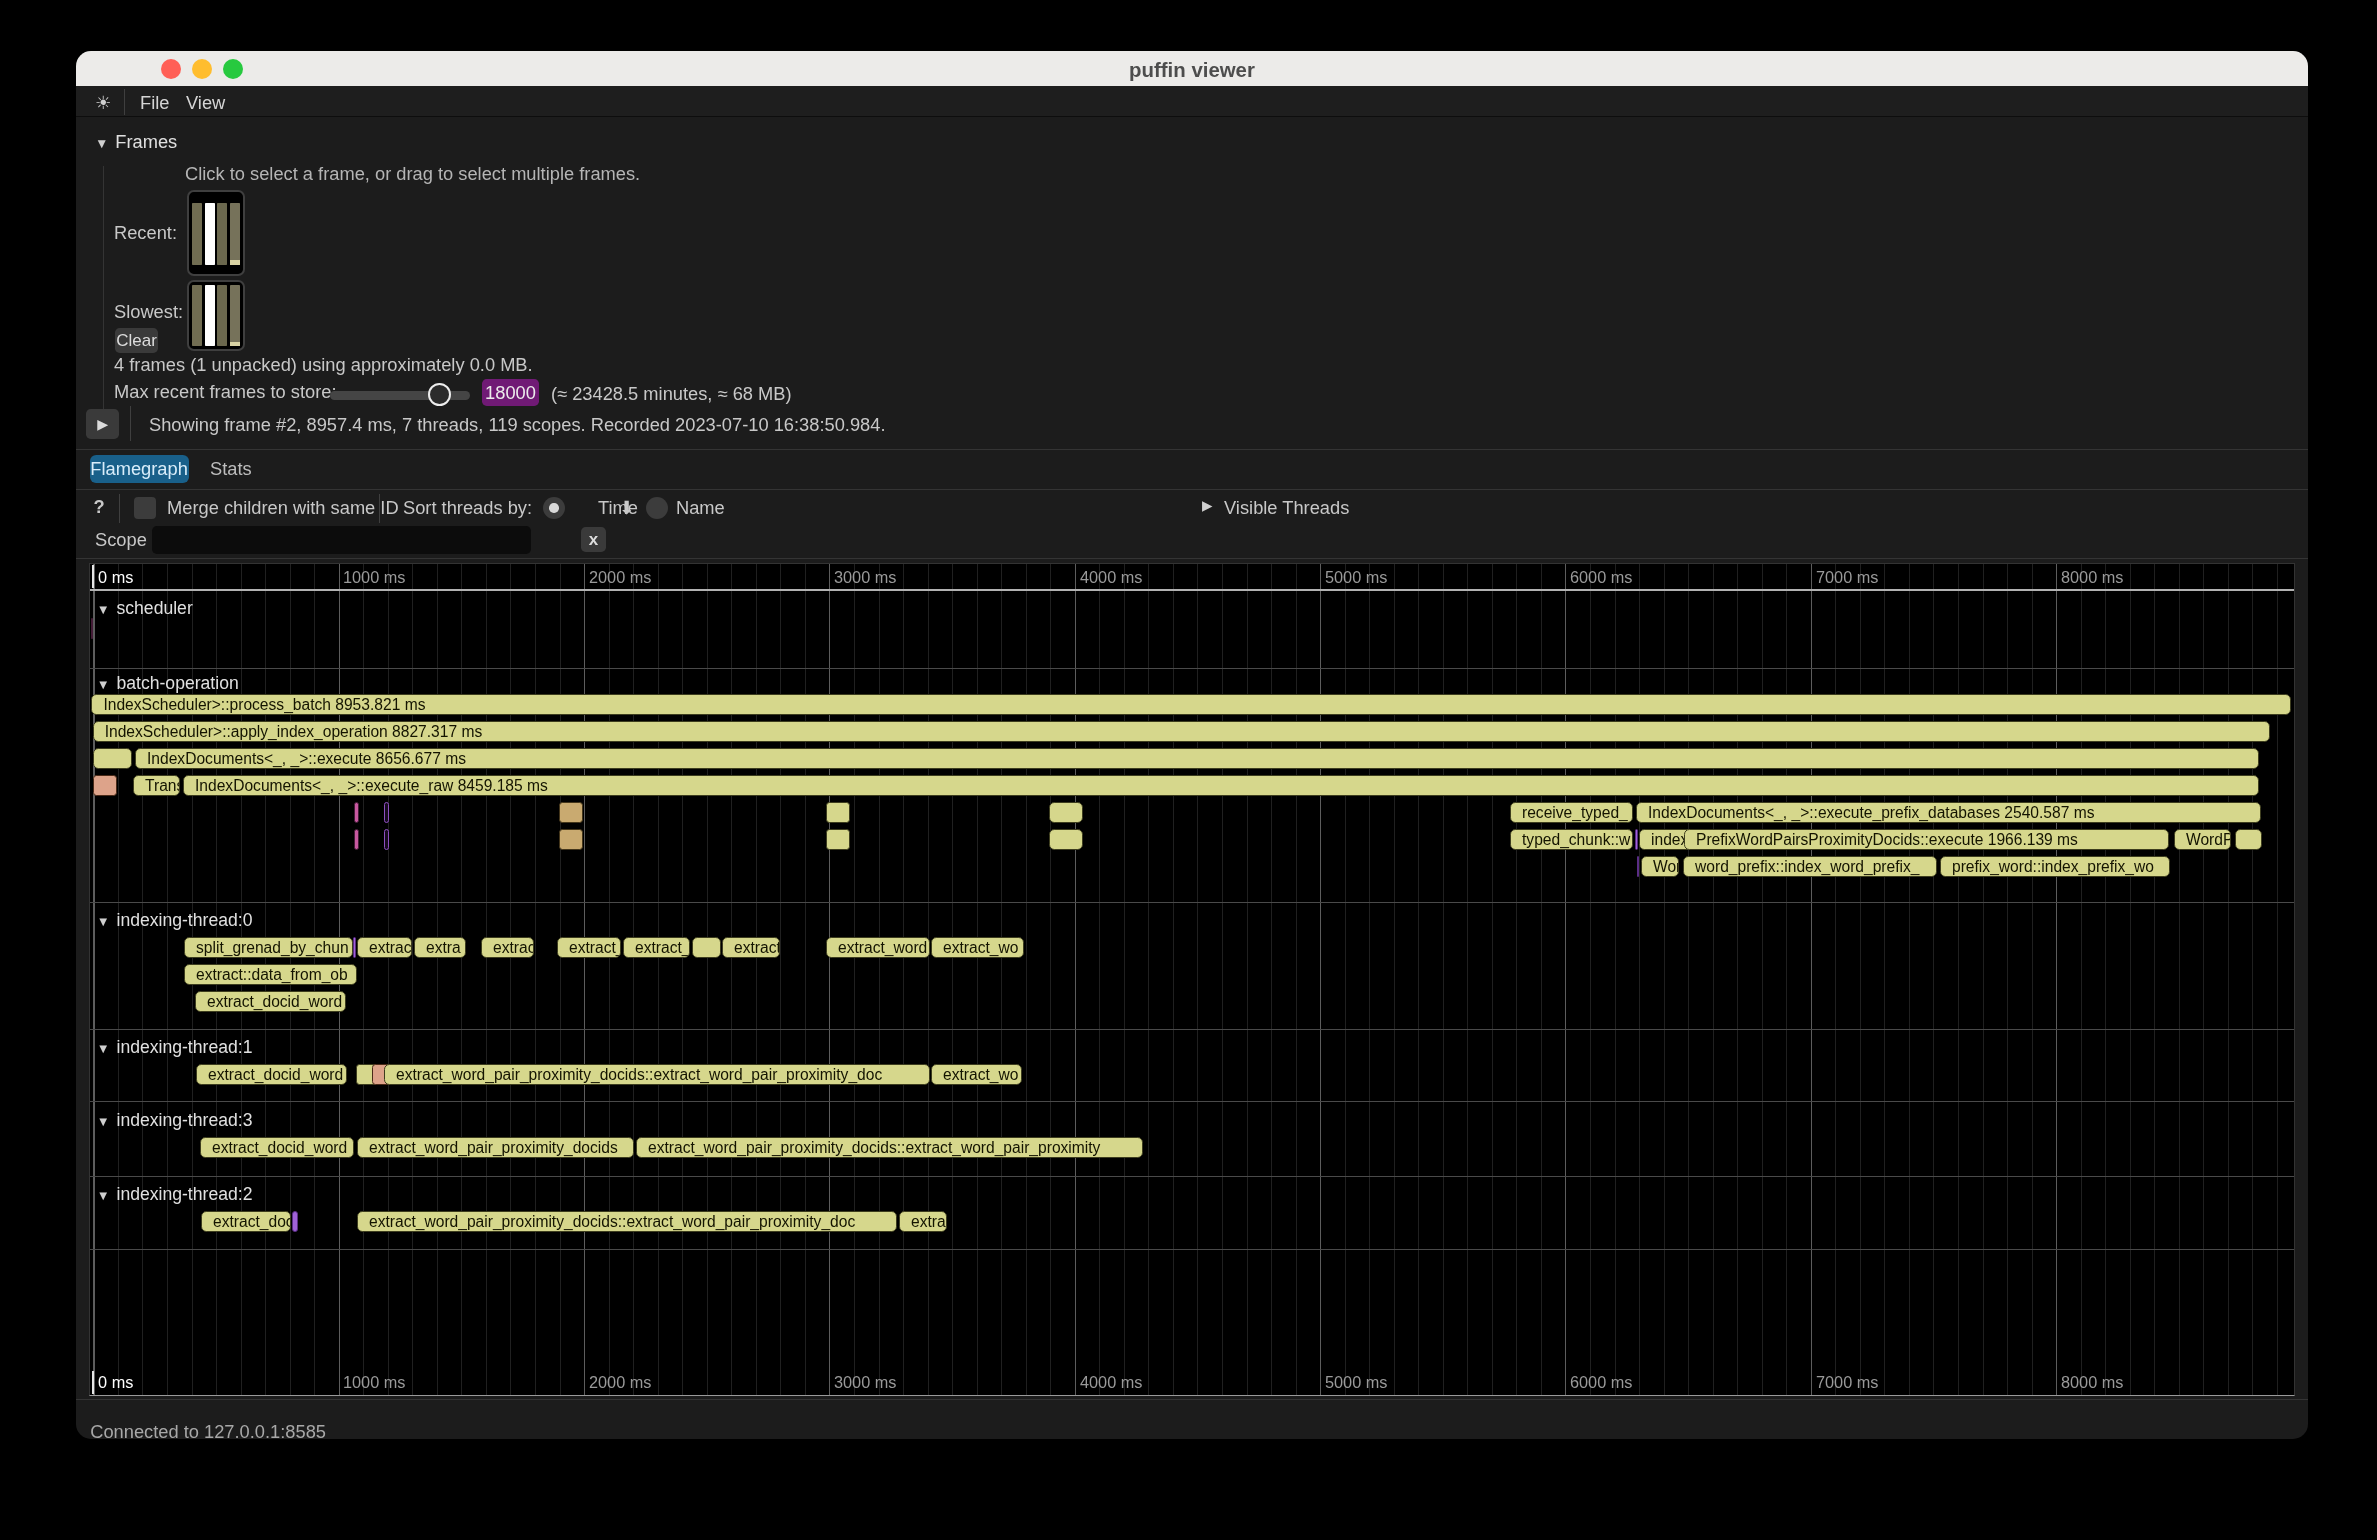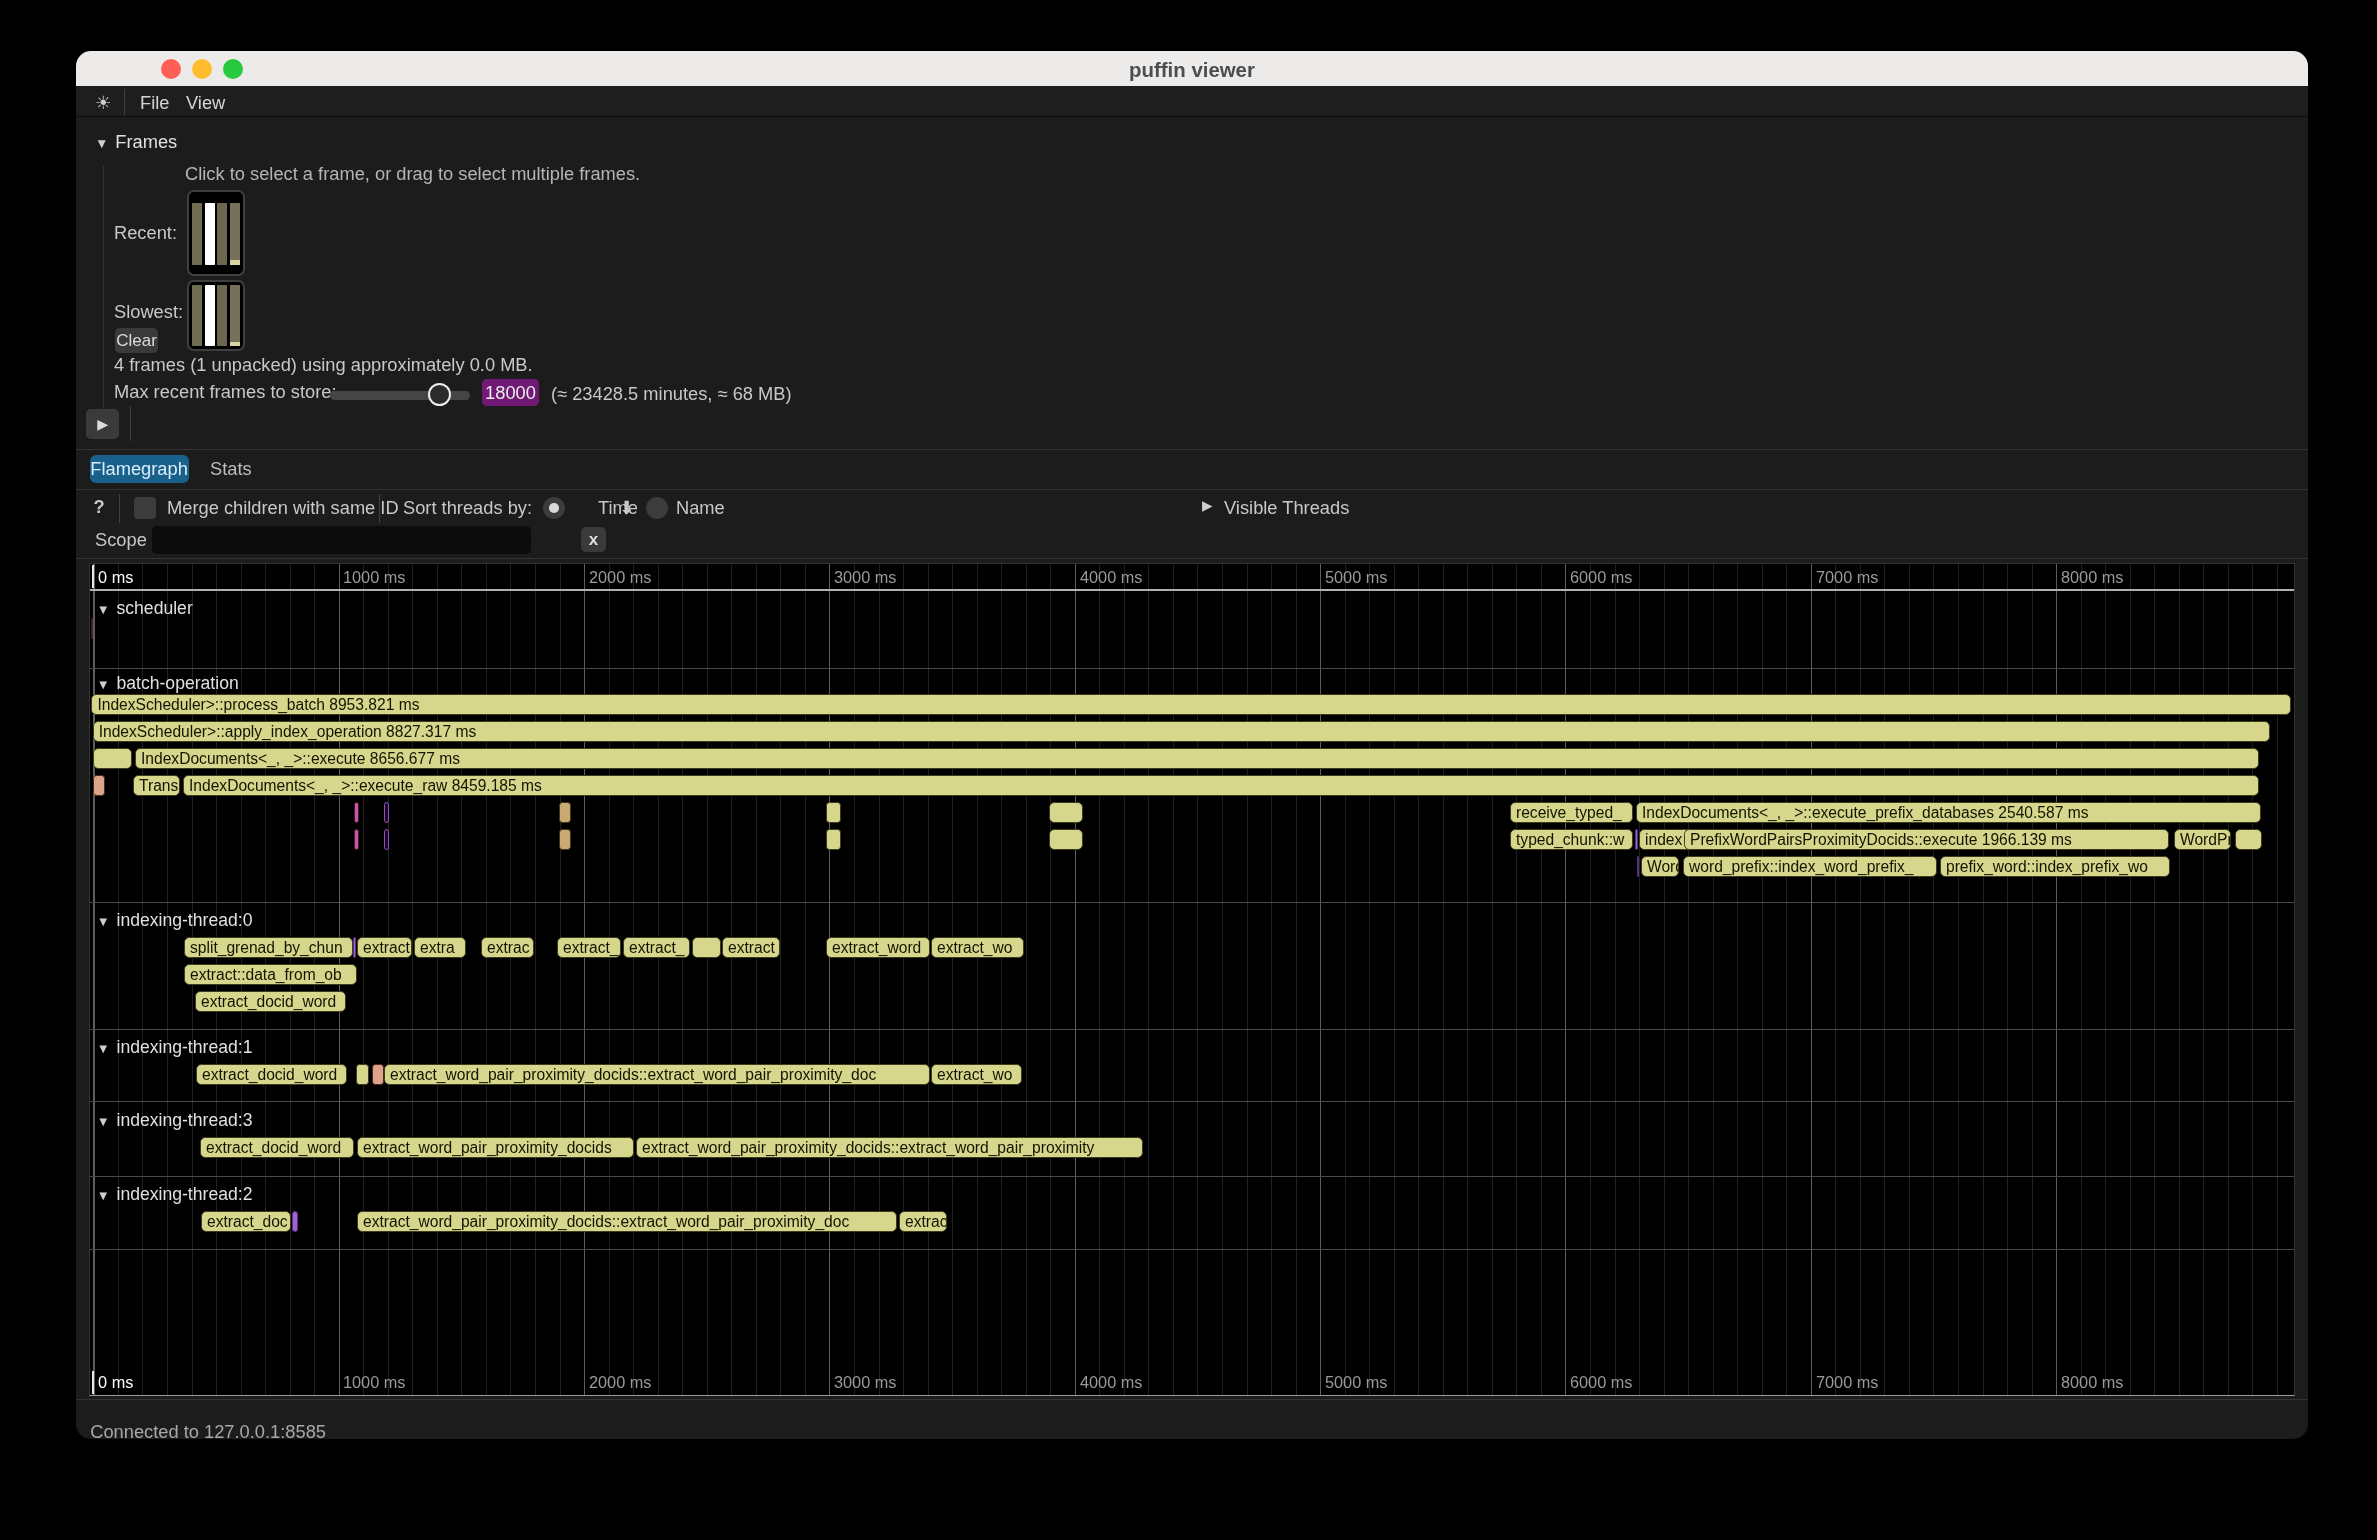--- a/index.html
+++ b/index.html
@@ -54,21 +54,21 @@
   .grid { position:absolute; top:0; height:100%; width:1.4px; background:#202020; }
   .grid.major { background:#5d5d5d; }
   .axis-label { position:absolute; font-size:16.3px; color:#9a9a9a; white-space:nowrap; }
   .axis-label.zero { color:#ffffff; }
   .axis-sep { position:absolute; left:0; width:100%; height:2px; background:#b2b2b2; }
   .edge-tick { position:absolute; width:2px; background:#e6e6e6; }
   .section-sep { position:absolute; left:0; width:100%; height:1.4px; background:#4a4a4a; }
   .section-label { position:absolute; font-size:17.6px; color:#e0e0e0; white-space:nowrap; }
   .section-label .tri { font-size:13px; }
   .bar { position:absolute; height:21px; border-radius:5.4px; overflow:hidden; white-space:nowrap;
-         font-size:15.6px; color:#141400; display:flex; align-items:center; padding:0 5px; }
+         font-size:15.6px; color:#141400; display:flex; align-items:center; padding:0 11px; }
   .bar-khaki  { background:#d6d78c; border:1.4px solid #3d3d1e; }
   .bar-salmon { background:#dda38a; border:1.4px solid #4a2a18; }
   .bar-tan    { background:#c9aa70; border:1.4px solid #43351a; }
   .bar-magenta{ background:#c7589f; border:1.4px solid #431b36; padding:0; }
   .bar-purple { background:#a062d8; border:0.7px solid #5a2d85; padding:0; }
   .bar-purpleo{ background:#170a1f; border:1.4px solid #8d4fc0; padding:0; }
 
   .statusbar-text { position:absolute; font-size:18.3px; color:#a8a8a8;margin-top:13px; }
 </style>
 </head>
@@ -114,20 +114,21 @@
   <div class="txt" style="left:38px; top:303px;">4 frames (1 unpacked) using approximately 0.0 MB.</div>
 
   <div class="txt" style="left:38px; top:330px;">Max recent frames to store:</div>
   <div class="slider-track" style="left:254px; top:340px; width:140px;"></div>
   <div class="slider-knob" style="left:352px; top:332px;"></div>
   <div class="valuebox" style="left:406px; top:328px; width:57px; height:27px;">18000</div>
   <div class="txt" style="left:475px; top:332px;">(≈ 23428.5 minutes, ≈ 68 MB)</div>
 
   <div class="btn" style="left:10.2px; top:358px; width:33px; height:30px; font-size:14.2px;">▶</div>
   <div class="vline" style="left:54px; top:355px; height:35px;"></div>
+  <div class="txt" style="left:73px; top:363px;">Showing frame #2, 8957.4 ms, 7 threads, 119 scopes. Recorded 2023-07-10 16:38:50.984.</div>
 
   <div class="hr" style="top:398px;"></div>
 
   <div class="tab-active" style="left:13.6px; top:404px; width:99px; height:28px;">Flamegraph</div>
   <div class="txt" style="left:134px; top:407px; color:#bdbdbd;">Stats</div>
 
   <div class="hr" style="top:438px;"></div>
 
   <div class="txt" style="left:17.6px; top:445px; font-weight:bold;">?</div>
   <div class="vline" style="left:43px; top:443px; height:28.5px;"></div>

